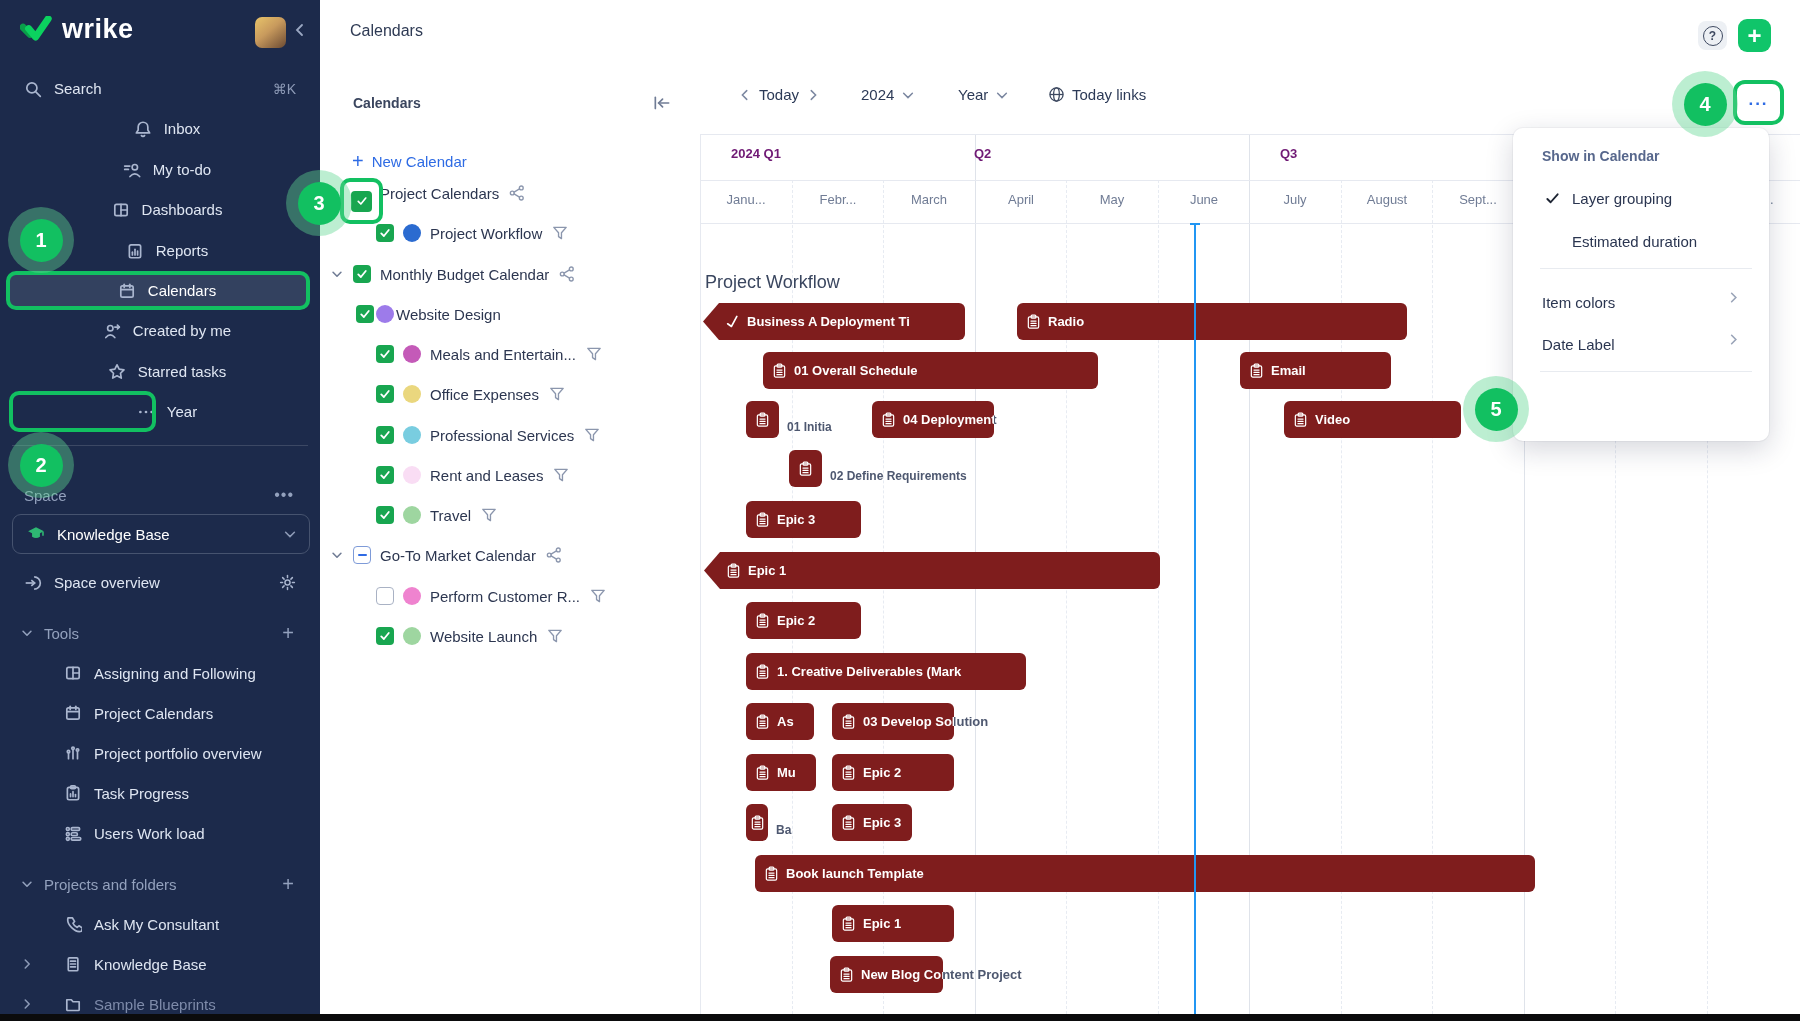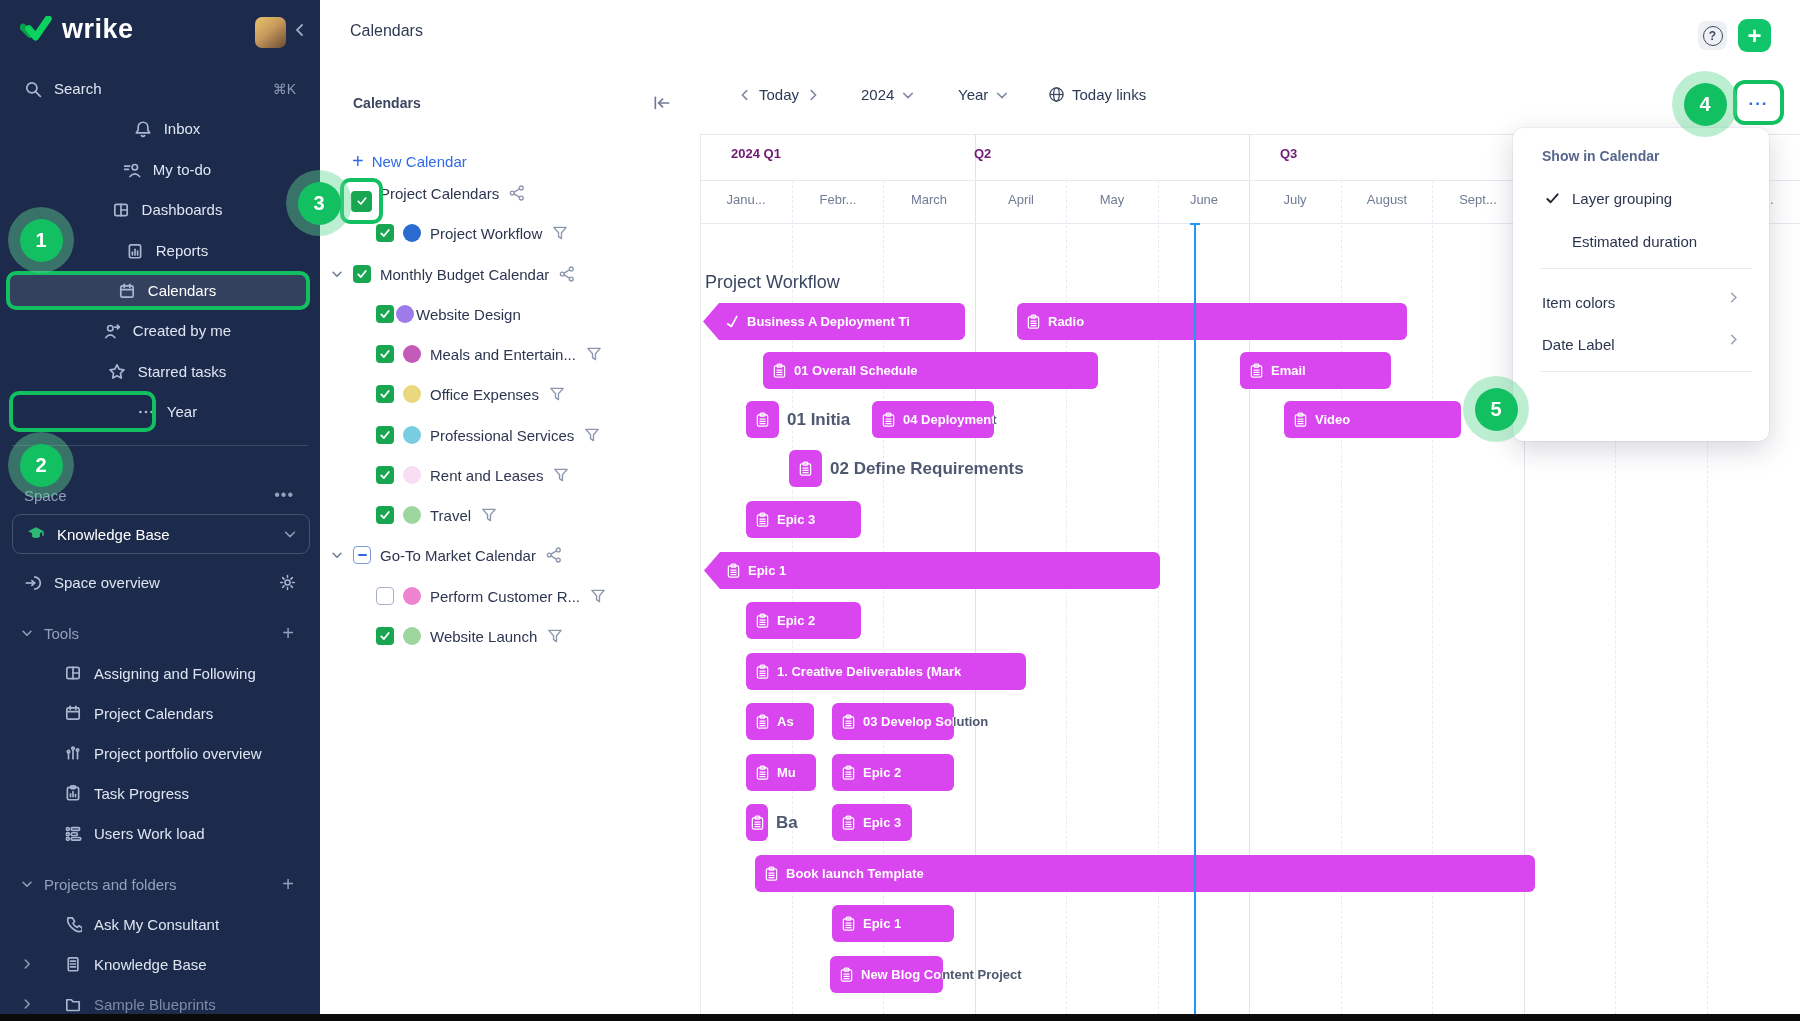--- a/index.html
+++ b/index.html
@@ -65,28 +65,28 @@
   .mlabel{position:absolute;top:192px;font-size:13px;color:#707c95;text-align:center;z-index:2;}
   .hline{position:absolute;height:1px;background:#e6e9f0;z-index:2;}
   .vline{position:absolute;width:0;top:180px;bottom:7px;border-left:1px dashed #e7ebf2;z-index:1;}
   .vline.solid{border-left:1px solid #dfe3ea;top:134px;}
   .todayline{position:absolute;width:2px;background:#2196f3;z-index:6;}
   .todaytick{position:absolute;width:10px;height:2px;background:#2196f3;z-index:6;}
   .gsection{position:absolute;left:705px;top:272px;font-size:18px;color:#3a465f;z-index:2;}
   .barwrap{position:absolute;height:37px;z-index:3;}
   .undertext{position:absolute;left:32px;top:0;line-height:37px;white-space:nowrap;
              font-size:13px;font-weight:600;color:#4e5870;}
-  .bar{position:absolute;left:0;top:0;height:37px;background:#d946ef;border-radius:6px;
+  .bar{position:absolute;left:0;top:0;height:37px;background:#7f1d1d;border-radius:6px;
        display:flex;align-items:center;overflow:hidden;color:#fff;font-size:13px;font-weight:700;white-space:nowrap;}
   .bar .bicon{width:15px;height:16px;flex:0 0 15px;margin:0 7px 0 9px;color:#fff;}
   .bar.icononly{justify-content:center;}
   .bar.icononly .bicon{margin:0;}
   .bar.pointed{clip-path:polygon(16px 0,100% 0,100% 100%,16px 100%,0 50%);}
   .bar.pointed .bicon{margin-left:22px;}
-  .outlabel{position:absolute;top:0;line-height:37px;font-size:17px;font-weight:600;color:#4e5870;white-space:nowrap;}
+  .outlabel{position:absolute;top:8px;line-height:37px;font-size:12px;font-weight:600;color:#4e5870;white-space:nowrap;}
   
   .menu{position:absolute;left:1513px;top:128px;width:256px;height:313px;background:#fff;border-radius:10px;
         box-shadow:0 8px 28px rgba(20,30,60,.18),0 0 0 1px rgba(20,30,60,.04);z-index:20;}
   .mhead{position:absolute;font-size:14px;font-weight:700;color:#57678c;z-index:21;}
   .mitem{position:absolute;font-size:15px;color:#2a3550;z-index:21;display:flex;align-items:center;}
   .mcheck{width:15px;height:15px;color:#1d2433;margin-right:12px;}
   .msub{position:absolute;color:#9aa4b8;font-size:20px;z-index:21;}
   .mdiv{position:absolute;left:1540px;width:212px;height:1px;background:#e8ebf0;z-index:21;}
   
   .hlbox{position:absolute;border:4px solid #12c061;box-sizing:border-box;z-index:30;}
@@ -439,21 +439,21 @@
         <span class="ticon">
           <svg class="" viewBox="0 0 16 16" fill="none" stroke="currentColor" stroke-width="1.2" stroke-linecap="round" stroke-linejoin="round">
             <circle cx="11.8" cy="3.5" r="1.7"></circle>
             <circle cx="3.8" cy="8" r="1.7"></circle>
             <circle cx="11.8" cy="12.5" r="1.7"></circle>
             <line x1="5.4" y1="7.2" x2="10.2" y2="4.3"></line>
             <line x1="5.4" y1="8.8" x2="10.2" y2="11.7"></line>
           </svg>
         </span>
       </div>
-      <div class="trow" style="left:376px;top:305px;gap:2px">
+      <div class="trow" style="left:356px;top:305px;gap:2px">
         <span class="cb checked">
           <svg viewBox="0 0 16 16" width="12" height="12">
             <polyline points="3,8.5 6.5,12 13,4" stroke="#fff" stroke-width="2.4" fill="none" stroke-linecap="round" stroke-linejoin="round"></polyline>
           </svg>
         </span>
         <span class="dot" style="background:#9d7bea"></span>
         <span>Website Design</span>
       </div>
       <div class="trow" style="left:376px;top:345px;gap:9px">
         <span class="cb checked">

